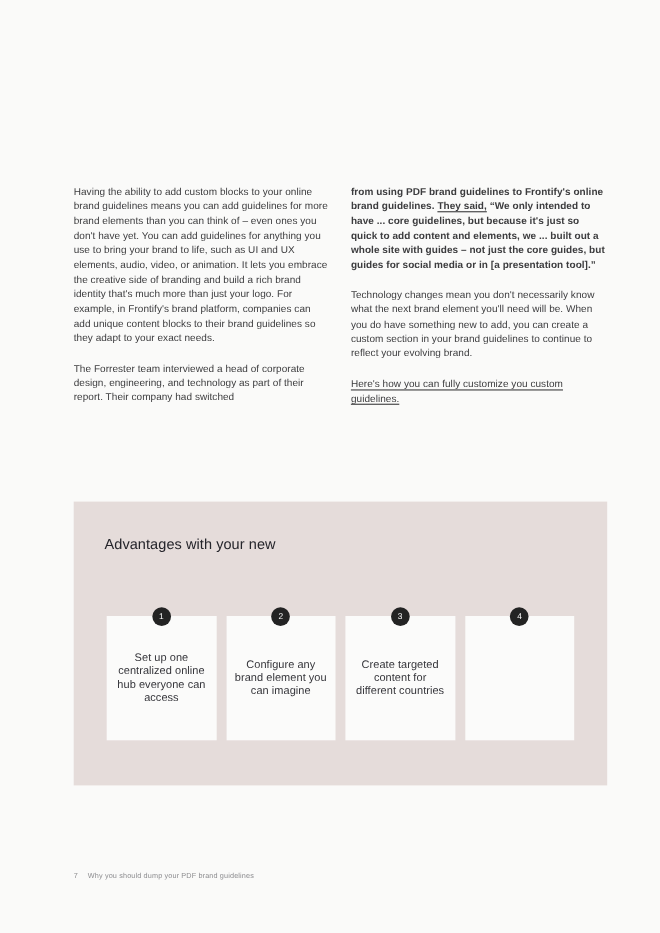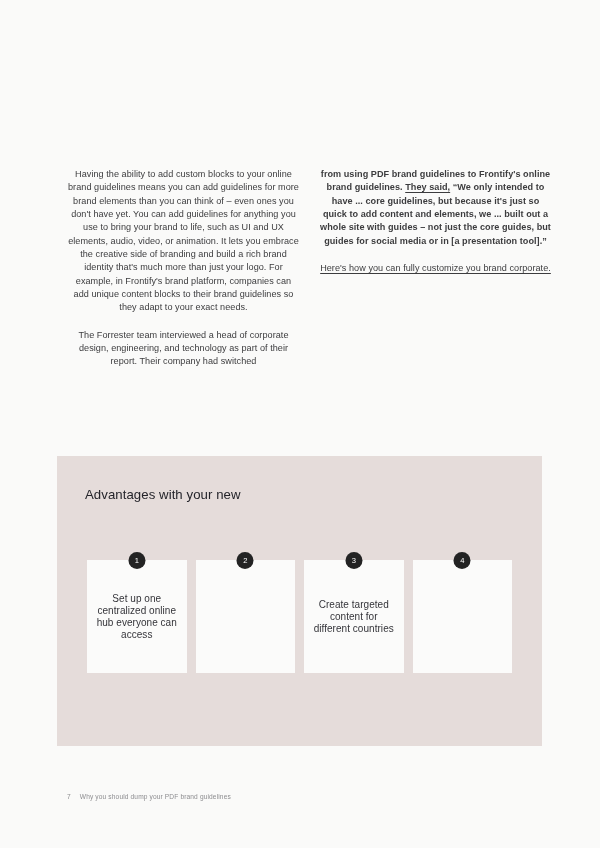--- a/index.html
+++ b/index.html
@@ -34,21 +34,21 @@
   }
   .col {
     width: 233px;
   }
   .para {
     margin: 0 0 14px 0;
     font-size: 9.1px;
     line-height: 13.35px;
     color: #3c3c3e;
     letter-spacing: 0.005em;
-    text-align: center;
+    text-align: left;
   }
   .para:last-child {
     margin-bottom: 16px;
   }
   .inline-link {
     text-decoration: underline;
     text-underline-offset: 1.5px;
     color: #3c3c3e;
     cursor: pointer;
   }
@@ -58,24 +58,24 @@
     cursor: pointer;
   }
   .col-right .para:first-child {
     margin-bottom: 14px;
     font-weight: bold;
   }
 
   
   .panel {
     position: absolute;
-    left: 57px;
+    left: 67px;
     top: 456px;
     width: 485px;
-    height: 290px;
+    height: 258px;
     background: #e5dcda;
   }
   .panel-title {
     position: absolute;
     left: 28px;
     top: 30px;
     width: 300px;
     margin: 0;
     font-size: 13.2px;
     line-height: 18px;
@@ -156,41 +156,43 @@
   <div class="columns">
 
     <div class="col col-left">
       <p class="para">Having the ability to add custom blocks to your online brand guidelines means you can add guidelines for more brand elements than you can think of – even ones you don't have yet. You can add guidelines for anything you use to bring your brand to life, such as UI and UX elements, audio, video, or animation. It lets you embrace the creative side of branding and build a rich brand identity that's much more than just your logo. For example, in Frontify's brand platform, companies can add unique content blocks to their brand guidelines so they adapt to your exact needs.</p>
       <p class="para">The Forrester team interviewed a head of corporate design, engineering, and technology as part of their report. Their company had switched</p>
     </div>
 
     <div class="col col-right">
       <p class="para"><span>from using PDF brand guidelines to Frontify's online brand guidelines. </span><span class="inline-link">They said,</span><span> “We only intended to have ... core guidelines, but because it's just so quick to add content and elements, we ... built out a whole site with guides – not just the core guides, but guides for social media or in [a presentation tool].”</span></p>
 
-
-      <p class="para link-para">Here's how you can fully customize you brand corporate.</p>
+      <p class="para">Technology changes mean you don't necessarily know what the next brand element you'll need will be. When you do have something new to add, you can create a custom section in your brand guidelines to continue to reflect your evolving brand.</p>
+
+      <p class="para link-para">Here's how you can fully customize you custom guidelines.</p>
     </div>
 
   </div>
 
   <div class="panel">
 
     <h2 class="panel-title">
       <span>Advantages with your new</span>
     </h2>
 
     <div class="cards">
 
       <div class="card">
         <div class="badge">1</div>
         <div class="card-text">Set up one centralized online hub everyone can access</div>
       </div>
 
       <div class="card">
         <div class="badge">2</div>
+        <div class="card-text">Configure any brand element you can imagine</div>
       </div>
 
       <div class="card">
         <div class="badge">3</div>
         <div class="card-text">Create targeted content for different countries</div>
       </div>
 
       <div class="card">
         <div class="badge">4</div>
       </div>

